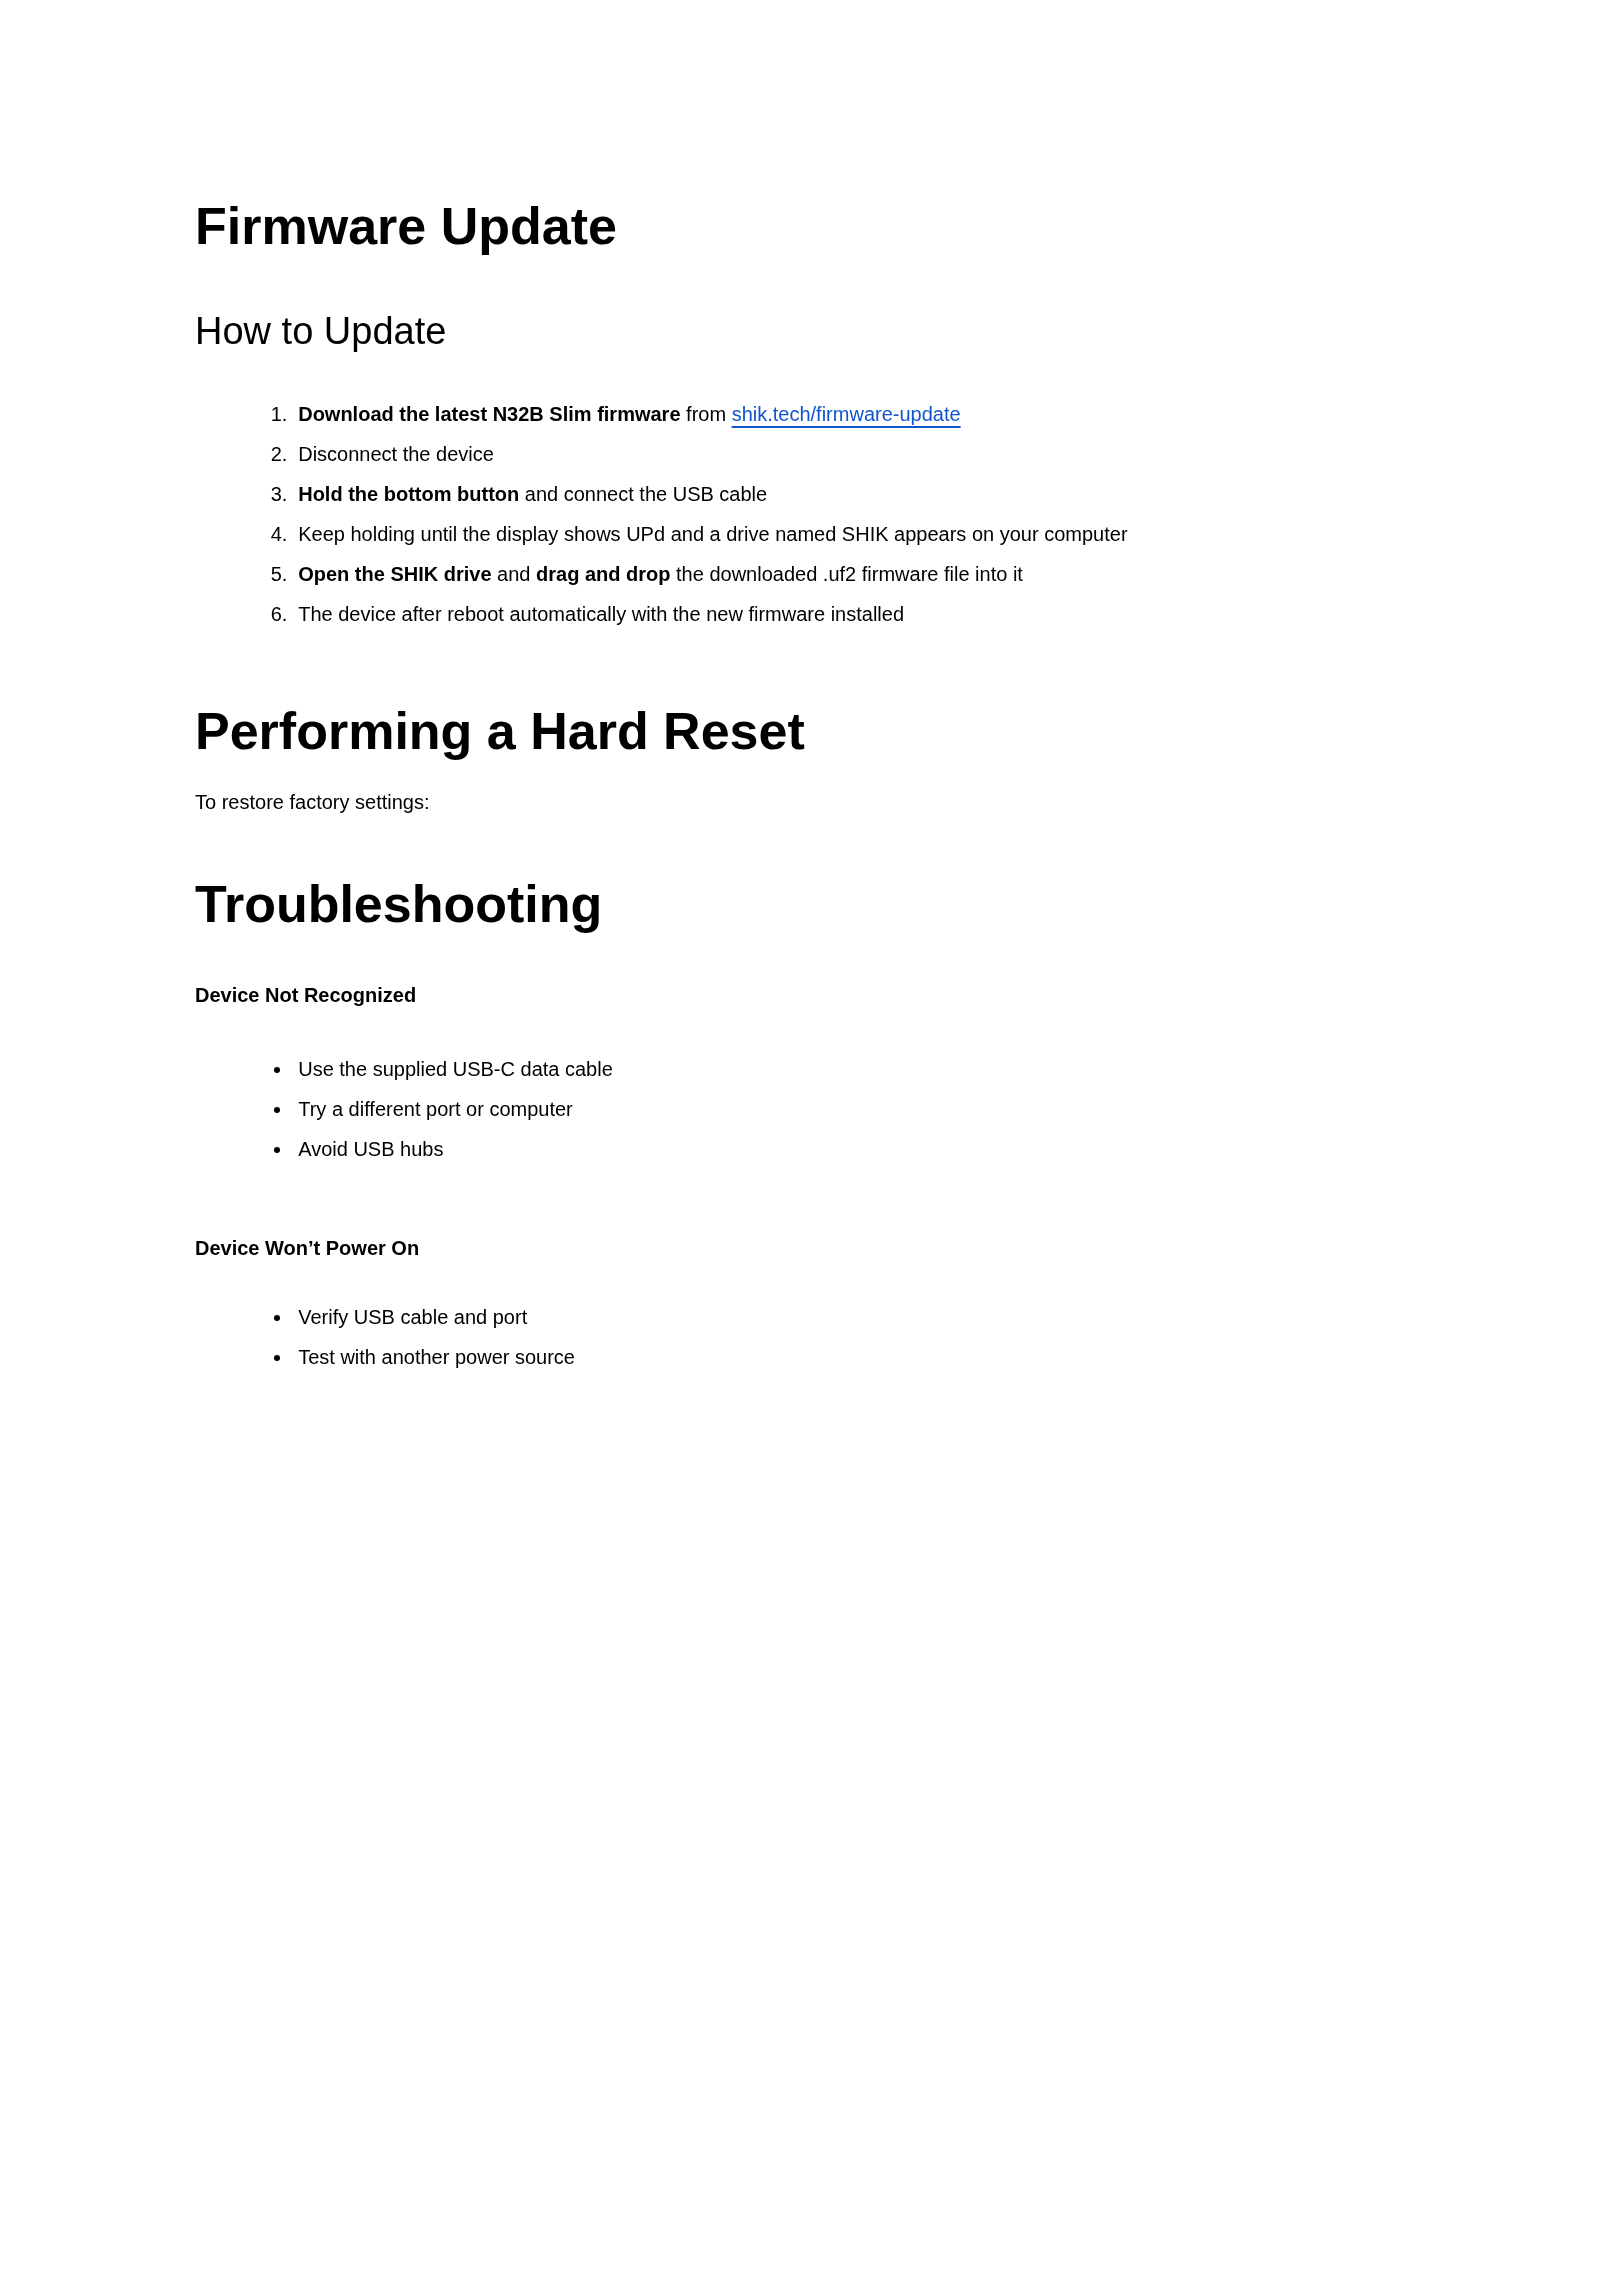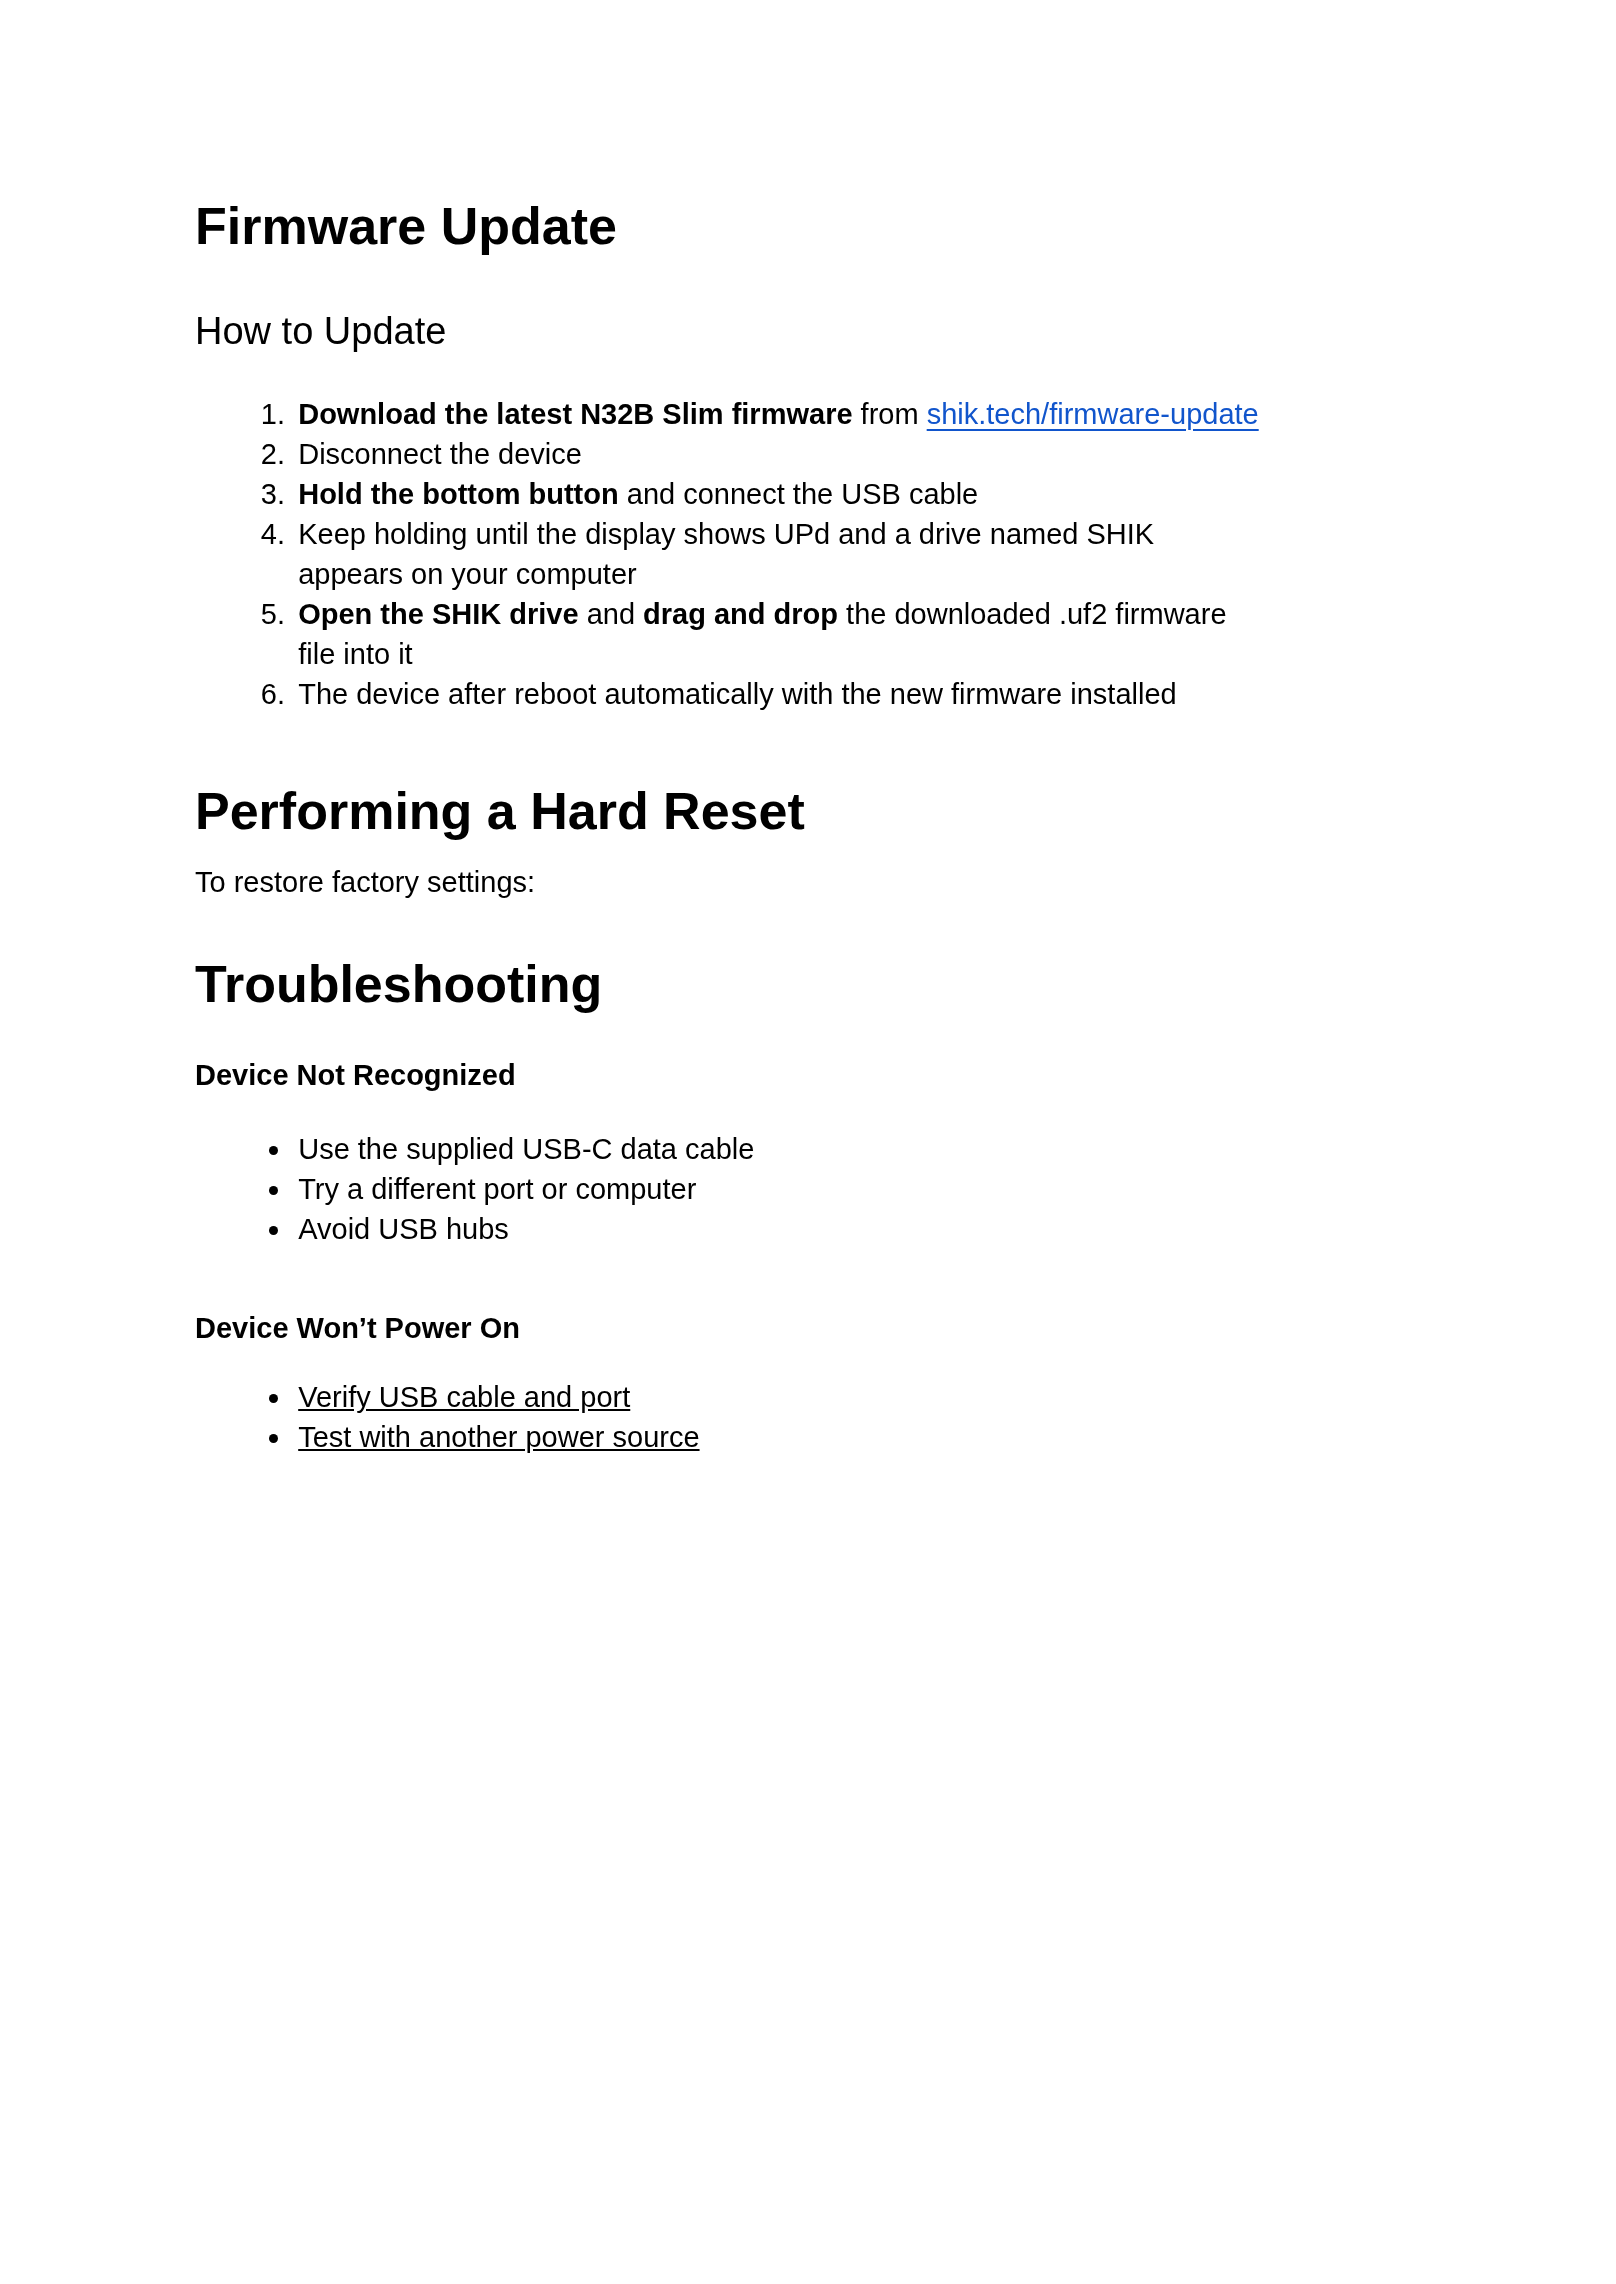--- a/index.html
+++ b/index.html
@@ -22,28 +22,28 @@
     color: var(--text-color, #000000);
   }
   h2 {
     font-size: 38px;
     font-weight: 400;
     line-height: 1.2;
     margin: 52px 0 0 0;
   }
   h1.hard-reset { margin-top: 66px; }
   h1.troubleshooting { margin-top: 51px; }
-  p, li { font-size: 29px; line-height: 40px; }
+  p, li { font-size: 20px; line-height: 40px; }
   p { margin: 0; }
   .intro { margin-top: 19.5px; }
   ol, ul { margin: 0; padding: 0 0 0 98px; }
   ol.howto-list { margin-top: 39px; }
   ol.reset-list { margin-top: 0; }
   ul.ts-list-1 { margin-top: 34px; }
-  ul.ts-list-2 { margin-top: 29px; text-decoration: underline; }
+  ul.ts-list-2 { margin-top: 29px; }
   li { padding-left: 5.2px; }
   .subhead { font-weight: 700; }
   .subhead-1 { margin-top: 40px; }
   .subhead-2 { margin-top: 59px; }
   .bold { font-weight: 700; }
   .doc-link {
     color: var(--link-color, #1155cc);
     text-decoration: underline;
     text-decoration-thickness: 2px;
     text-underline-offset: 4.6px;

